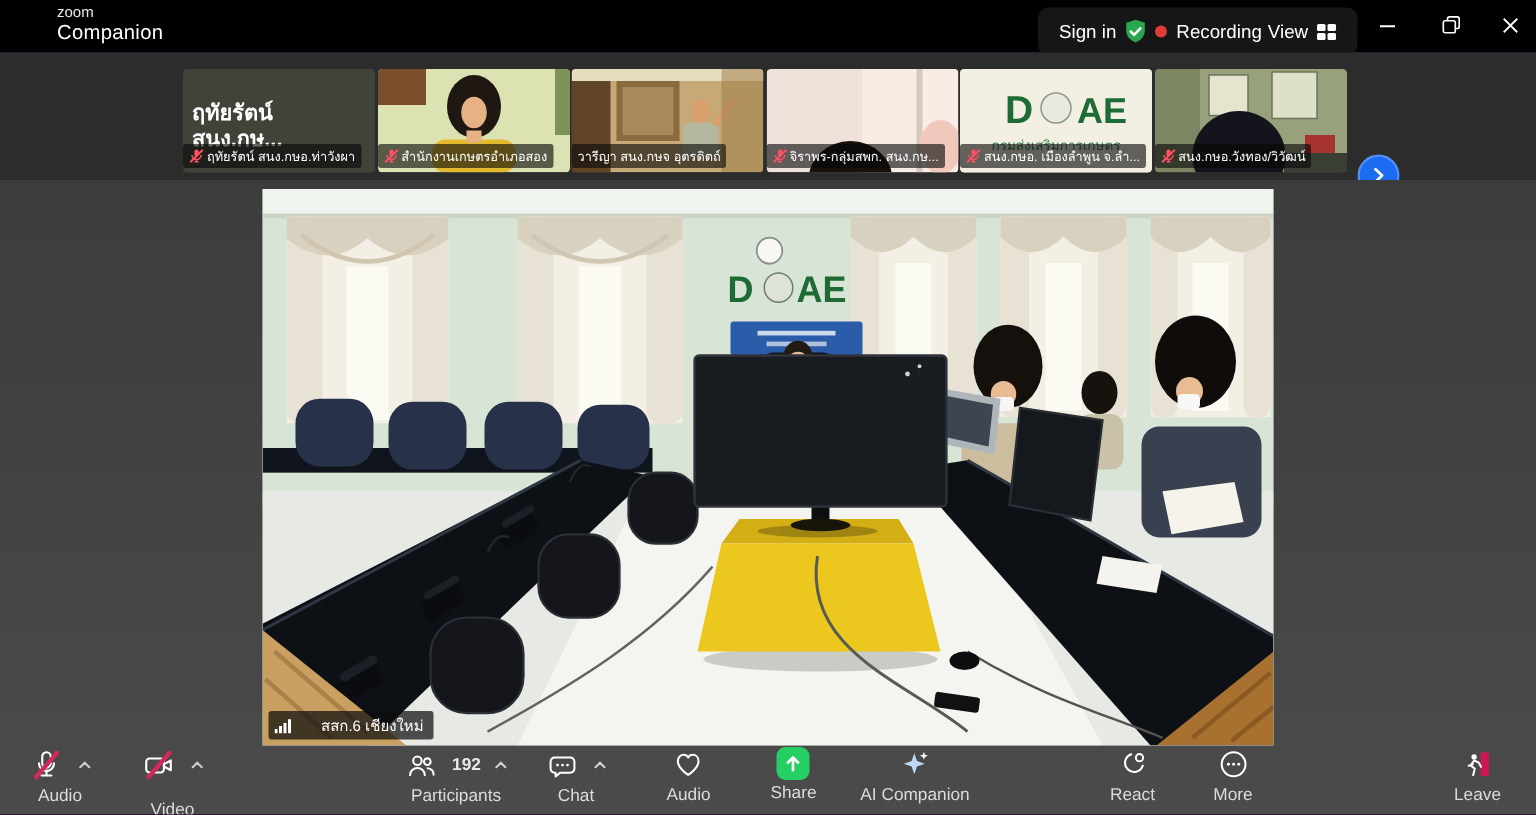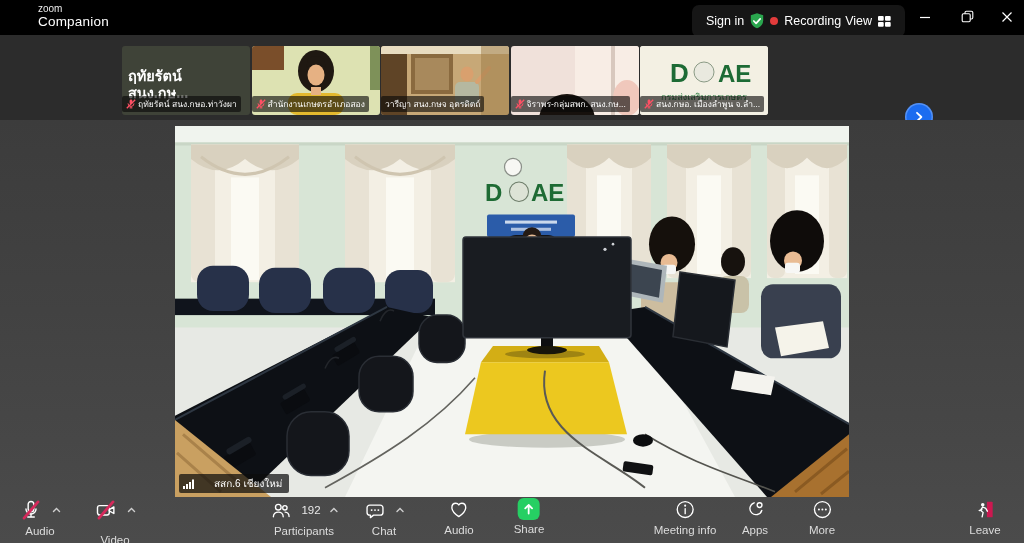--- a/index.html
+++ b/index.html
@@ -32,21 +32,21 @@
   
   .stage{position:absolute;left:0;top:120px;width:1024px;height:423px;
          background:linear-gradient(180deg,#3c3c3c 0%,#424242 45%,#4b4b4b 100%);}
   .mainvideo{position:absolute;left:175px;top:6px;width:674px;height:371px;background:#cfd9cc;overflow:hidden;}
   .speaker{position:absolute;left:4px;bottom:4px;display:flex;align-items:center;gap:20px;
            background:rgba(12,12,12,.72);padding:2px 7px 2px 4px;border-radius:2px;color:#fff;font-size:10px;}
   
   .tool{position:absolute;top:498px;transform:translateX(-50%);display:flex;flex-direction:column;
         align-items:center;gap:3px;color:#dcdcdc;font-size:11.5px;white-space:nowrap;}
   .tool .irow{display:flex;align-items:center;gap:9px;height:24px;}
-  .count{font-size:11.5px;color:#e8e8e8;}
+  .count{font-size:11.5px;color:#e8e8e8;font-weight:bold;}
   .sharebox{width:22px;height:22px;border-radius:6px;background:#26cf63;display:flex;align-items:center;justify-content:center;}
   .caret{display:flex;align-items:center;}
 </style>
 </head>
 <body>
 
 <div class="app">
 
   <div class="titlebar">
     <div class="brand">
@@ -176,20 +176,39 @@
         <div class="plabel">
           <svg width="10" height="10" viewBox="0 0 10 10">
               <rect x="3.6" y="0.6" width="2.8" height="4.6" rx="1.4" fill="#ff5064"></rect>
               <path d="M2 4.4a3 3 0 0 0 6 0M5 7.4v1.4M3.6 8.9h2.8" stroke="#ff5064" stroke-width="1" fill="none"></path>
               <line x1="0.8" y1="9.2" x2="9.2" y2="0.8" stroke="#ff5064" stroke-width="1.3"></line>
             </svg>
           <span>สนง.กษอ. เมืองลำพูน จ.ลำ...</span>
         </div>
       </div>
 
+      <div class="thumb">
+        <svg width="128" height="69" viewBox="0 0 128 69" preserveAspectRatio="none">
+          <rect width="128" height="69" fill="#97a17c"></rect>
+          <rect x="0" y="0" width="30" height="69" fill="#7c8663"></rect>
+          <rect x="36" y="4" width="26" height="27" fill="#e6e3cf" stroke="#6c755a"></rect>
+          <rect x="78" y="2" width="30" height="31" fill="#dfe0c8" stroke="#6c755a"></rect>
+          <rect x="86" y="56" width="42" height="13" fill="#3a3f35"></rect>
+          <rect x="100" y="44" width="20" height="12" fill="#a83430"></rect>
+          <ellipse cx="56" cy="58" rx="31" ry="30" fill="#14141c"></ellipse>
+        </svg>
+        <div class="plabel">
+          <svg width="10" height="10" viewBox="0 0 10 10">
+              <rect x="3.6" y="0.6" width="2.8" height="4.6" rx="1.4" fill="#ff5064"></rect>
+              <path d="M2 4.4a3 3 0 0 0 6 0M5 7.4v1.4M3.6 8.9h2.8" stroke="#ff5064" stroke-width="1" fill="none"></path>
+              <line x1="0.8" y1="9.2" x2="9.2" y2="0.8" stroke="#ff5064" stroke-width="1.3"></line>
+            </svg>
+          <span>สนง.กษอ.วังทอง/วิวัฒน์</span>
+        </div>
+      </div>
     </div>
 
     <button class="nextbtn">
       <svg width="12" height="12" viewBox="0 0 12 12">
           <path d="M4 1.8L8.4 6 4 10.2" stroke="#fff" stroke-width="1.8" fill="none" stroke-linecap="round" stroke-linejoin="round"></path>
         </svg>
     </button>
   </div>
 
   <div class="stage">
@@ -423,36 +442,35 @@
 
   <div class="tool" style="left:529px;">
     <div class="sharebox">
       <svg width="14" height="14" viewBox="0 0 14 14" fill="none" stroke="#fff" stroke-width="1.8" stroke-linecap="round" stroke-linejoin="round">
           <path d="M7 11.5V3M7 3L3.6 6.4M7 3l3.4 3.4"></path>
         </svg>
     </div>
     <span>Share</span>
   </div>
 
-
-  <div class="tool" style="left:685px;">
-    <svg width="23" height="23" viewBox="0 0 22 22" fill="none" stroke="#fff" stroke-width="1.3" stroke-linecap="round">
-        <circle cx="11" cy="11" r="7.6"></circle>
-        <line x1="11" y1="10.2" x2="11" y2="15"></line>
-        <circle cx="11" cy="7.3" r="1" fill="#fff" stroke="none"></circle>
-      </svg>
-    <span>Meeting info</span>
-  </div>
+  <div class="tool" style="left:610px;">
+    <svg width="23" height="23" viewBox="0 0 22 22">
+        <path d="M10.5 4l1.7 5 5 1.7-5 1.7-1.7 5-1.7-5-5-1.7 5-1.7z" fill="#bcd9f7"></path>
+        <path d="M16.6 3l.7 1.9 1.9.7-1.9.7-.7 1.9-.7-1.9-1.9-.7 1.9-.7z" fill="#fff"></path>
+      </svg>
+    <span>AI Companion</span>
+  </div>
+
 
   <div class="tool" style="left:755px;">
     <svg width="23" height="23" viewBox="0 0 22 22" fill="none" stroke="#fff" stroke-width="1.3" stroke-linecap="round">
         <circle cx="15" cy="6.8" r="2.3"></circle>
         <path d="M9.8 4.6a5.8 5.8 0 1 0 7.3 7.3"></path>
       </svg>
-    <span>Apps</span>
+    <span>React</span>
   </div>
 
   <div class="tool" style="left:822px;">
     <svg width="23" height="23" viewBox="0 0 22 22" fill="none" stroke="#fff" stroke-width="1.3">
         <circle cx="11" cy="11" r="7.6"></circle>
         <circle cx="7.7" cy="11" r=".95" fill="#fff" stroke="none"></circle>
         <circle cx="11" cy="11" r=".95" fill="#fff" stroke="none"></circle>
         <circle cx="14.3" cy="11" r=".95" fill="#fff" stroke="none"></circle>
       </svg>
     <span>More</span>

